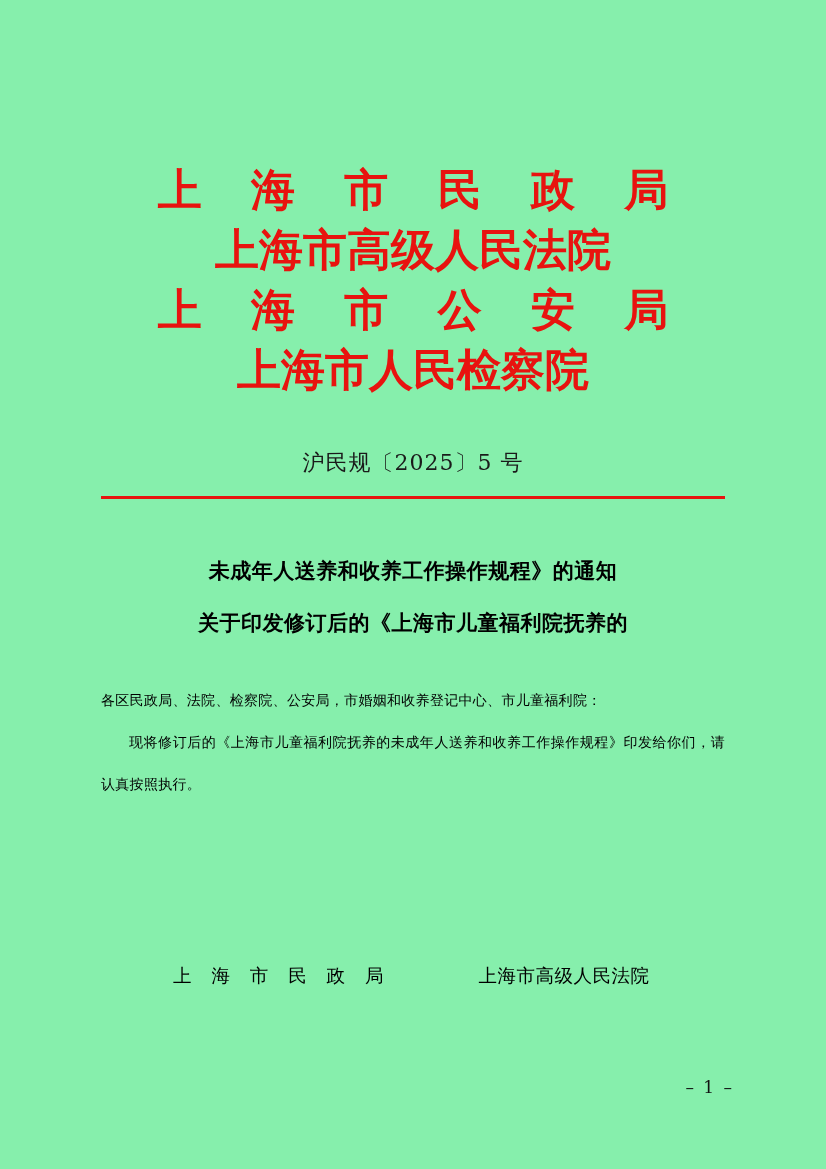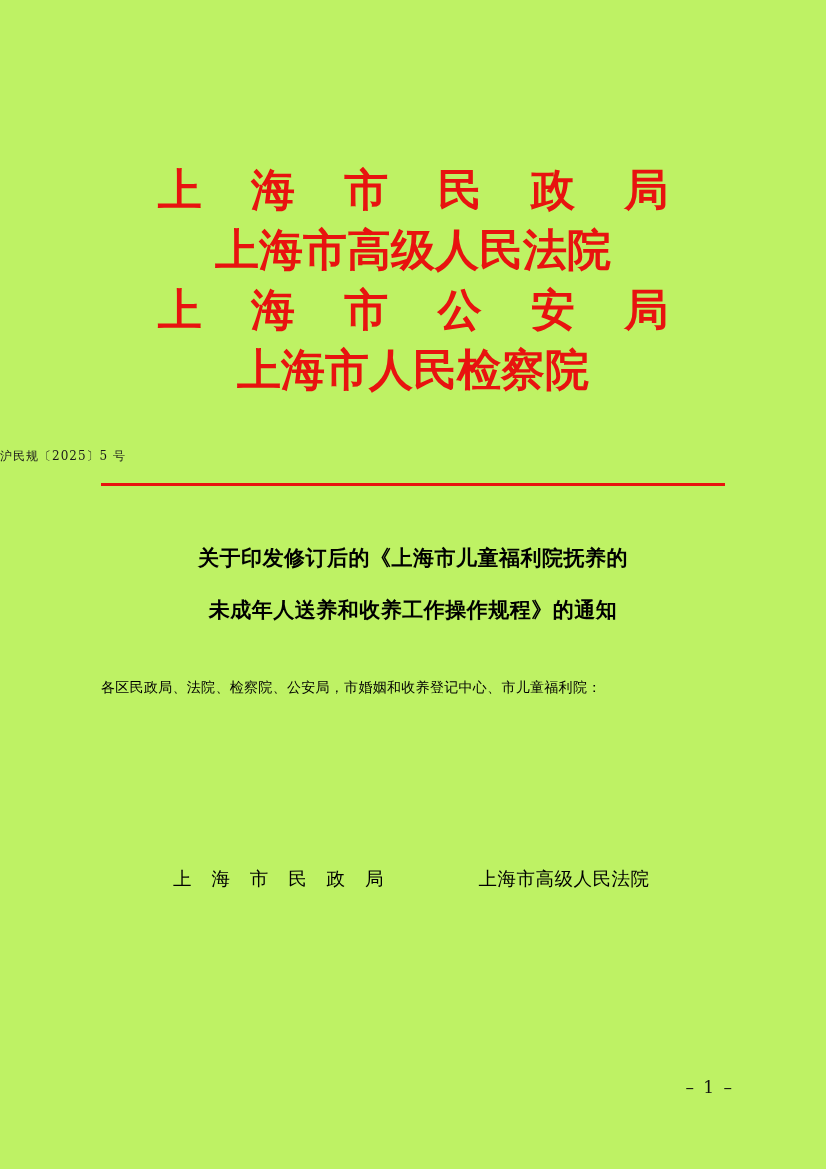--- a/index.html
+++ b/index.html
@@ -9,21 +9,21 @@
   }
   body {
     font-family: "DejaVu Serif", "Liberation Serif", serif;
     color: #000000;
   }
   .page {
     position: relative;
     width: 826px;
     height: 1169px;
     margin: 0 auto;
-    background: #bef264;
+    background: #86efac;
     overflow: hidden;
     box-sizing: border-box;
   }
   .letterhead {
     margin-top: 160px;
     text-align: center;
   }
   .letterhead-line {
     color: #e8130f;
     font-family: "DejaVu Serif", "Liberation Serif", serif;
@@ -32,22 +32,22 @@
     line-height: 60px;
     letter-spacing: 0px;
     white-space: nowrap;
   }
   .letterhead-line.spaced {
     letter-spacing: 17px;
     padding-left: 17px;
   }
   .doc-number {
     margin-top: 48px;
-    text-align: left;
-    font-size: 12px;
+    text-align: center;
+    font-size: 22px;
     letter-spacing: 1px;
     color: #1a1a1a;
   }
   .red-rule {
     margin: 18px auto 0 auto;
     width: 624px;
     height: 3px;
     background: #e8130f;
   }
   .title-block {
@@ -110,26 +110,27 @@
     <div class="letterhead-line">上海市高级人民法院</div>
     <div class="letterhead-line spaced">上 海 市 公 安 局</div>
     <div class="letterhead-line">上海市人民检察院</div>
   </div>
 
   <div class="doc-number">沪民规〔2025〕5 号</div>
 
   <div class="red-rule"></div>
 
   <div class="title-block">
+    <div class="title-line">未成年人送养和收养工作操作规程》的通知</div>
     <div class="title-line">关于印发修订后的《上海市儿童福利院抚养的</div>
-    <div class="title-line">未成年人送养和收养工作操作规程》的通知</div>
   </div>
 
   <div class="body-block">
     <div class="body-para">各区民政局、法院、检察院、公安局，市婚姻和收养登记中心、市儿童福利院：</div>
+    <div class="body-para indent">现将修订后的《上海市儿童福利院抚养的未成年人送养和收养工作操作规程》印发给你们，请认真按照执行。</div>
   </div>
 
   <div class="signature-block">
     <div class="sig-left">上 海 市 民 政 局</div>
     <div class="sig-right">上海市高级人民法院</div>
   </div>
 
   <div class="page-number">– 1 –</div>
 
 </div>

